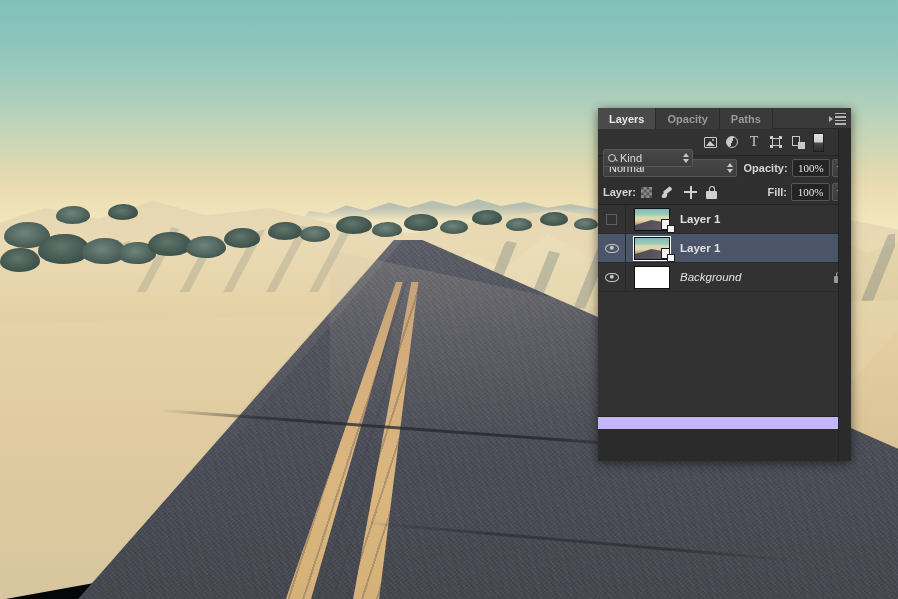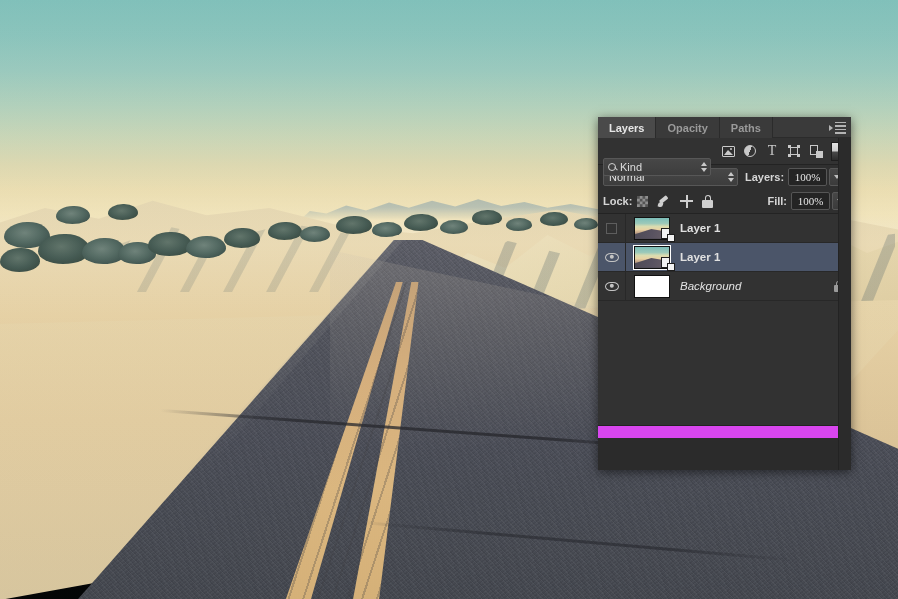--- a/index.html
+++ b/index.html
@@ -158,23 +158,23 @@
   }
   
   .grade {
     position: absolute; inset: 0;
     background: linear-gradient(to bottom, rgba(255,228,170,.06), rgba(80,110,120,.05));
     pointer-events: none;
   }
 
   
   #layers-panel {
-    position: absolute; left: 598px; top: 117px;
+    position: absolute; left: 598px; top: 108px;
     width: 253px; height: 353px;
-    background: #d946ef;
+    background: #c4b5fd;
     box-shadow: 0 2px 10px rgba(0,0,0,.55);
     font-size: 11px;
     color: #cfcfcf;
     user-select: none;
   }
 
   
   .tabbar {
     display: flex; align-items: stretch;
     height: 21px;
@@ -209,21 +209,21 @@
   
   .filter-row {
     display: flex; align-items: center;
     height: 27px;
     padding: 0 4px 0 5px;
     background: #323232;
     border-bottom: 1px solid #232323;
     gap: 0;
   }
   .kind-select {
-    width: 108px; height: 18px;
+    width: 90px; height: 18px;
     background: linear-gradient(to bottom, #474747, #3d3d3d);
     border: 1px solid #575757;
     border-radius: 2px;
     display: flex; align-items: center;
     padding: 0 3px 0 4px;
     color: #dcdcdc;
     font-size: 11px;
     position: relative;
     margin-top: 32px;
   }
@@ -584,31 +584,31 @@
     </div>
 
     <div class="blend-row">
       <div class="blend-select">
         <span class="blend-label">Normal</span>
         <span class="stepper">
           <span class="up"></span>
             <span class="dn"></span>
         </span>
       </div>
-      <span class="field-label">Layers:</span>
+      <span class="field-label">Opacity:</span>
       <div class="num-field">
         <span>100%</span>
       </div>
       <div class="num-arrow">
           <span class="dn"></span>
         </div>
     </div>
 
     <div class="lock-row">
-      <span class="lock-word">Lock:</span>
+      <span class="lock-word">Layer:</span>
       <div class="lock-icons">
         <span class="icn-checker"></span>
         <span class="icn-brush"></span>
         <span class="icn-move"></span>
         <span class="icn-lockall">
           <span class="shackle"></span>
             <span class="body"></span>
         </span>
       </div>
       <span class="spacer"></span>

